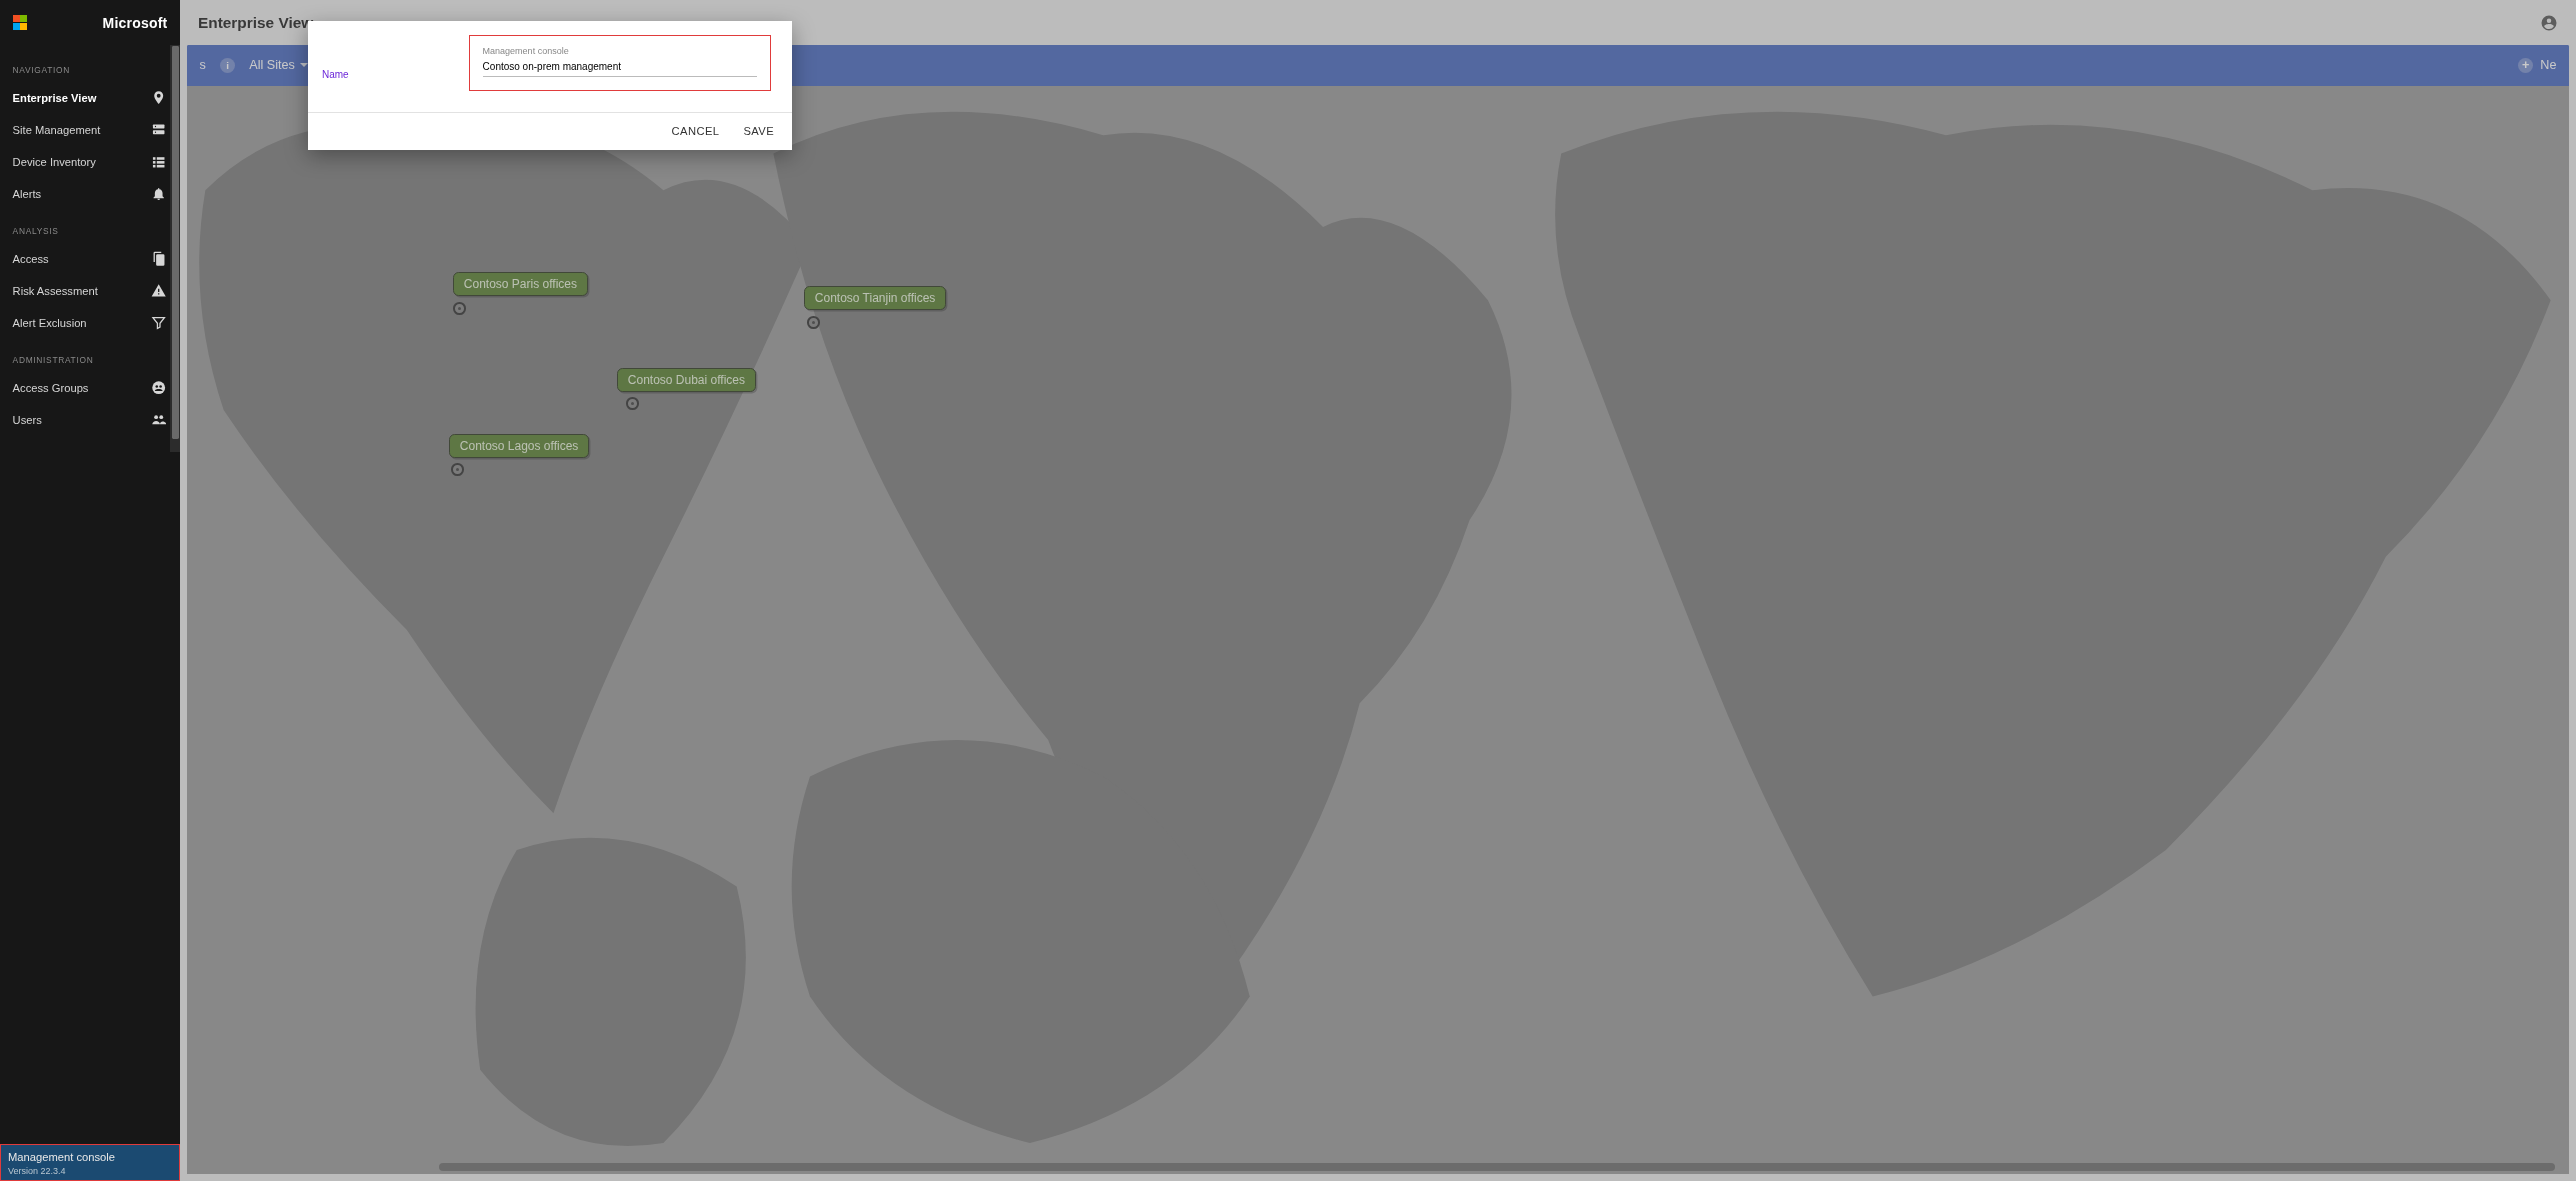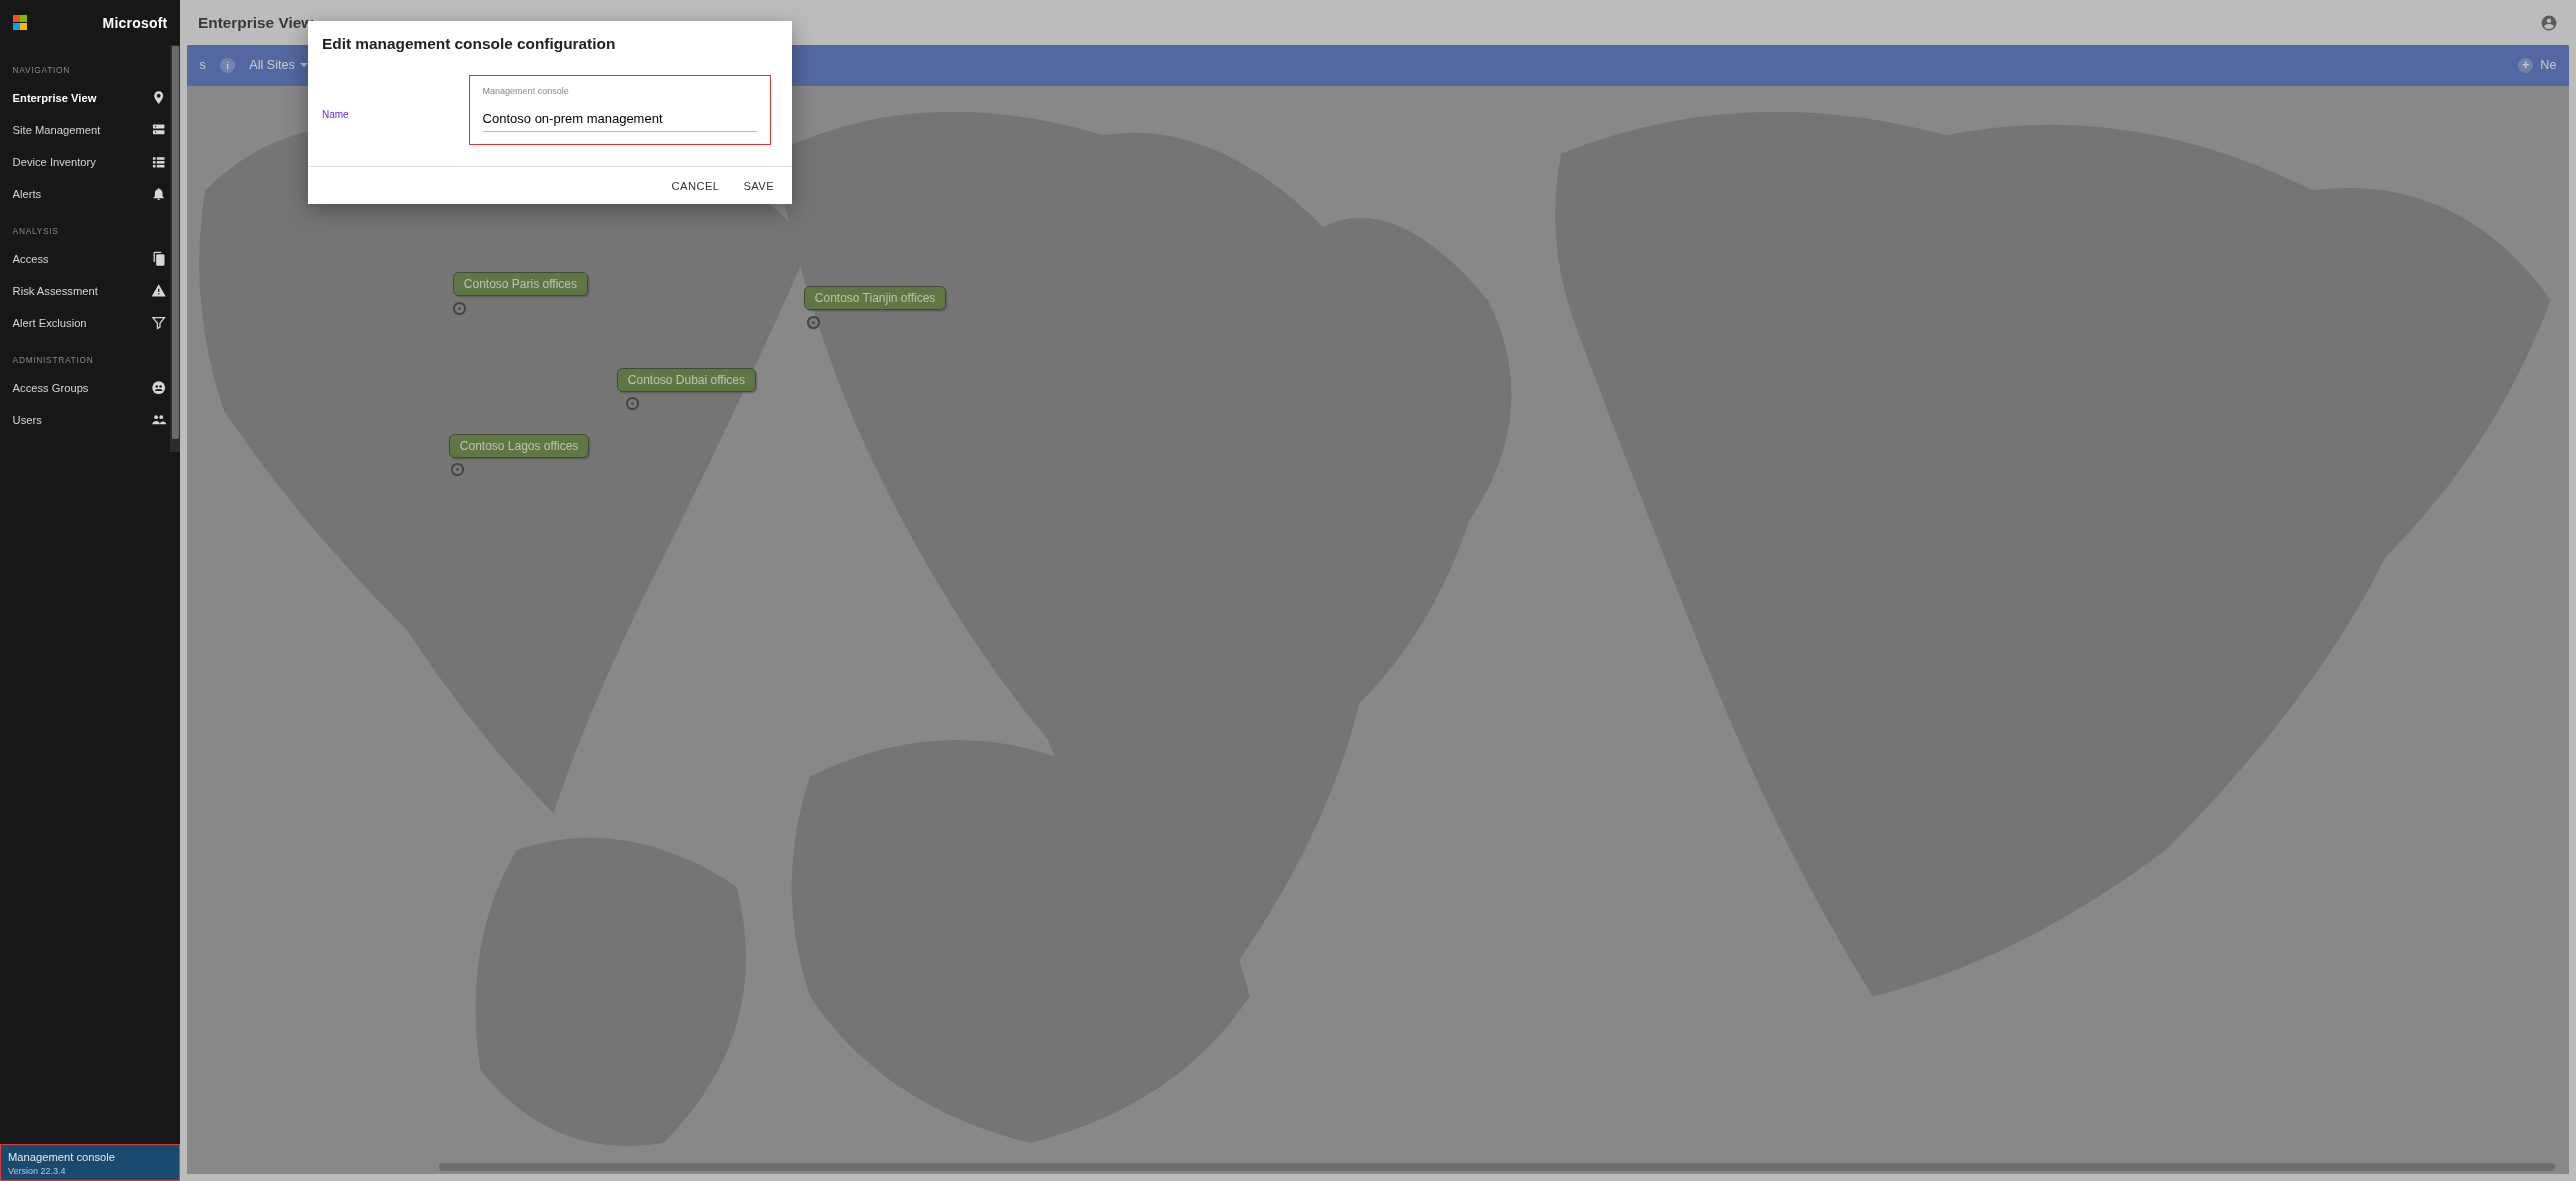--- a/index.html
+++ b/index.html
@@ -114,21 +114,21 @@
     background:#fff; box-shadow:0 5.6px 21px rgba(0,0,0,.35);
     display:flex; flex-direction:column;
   }
   .modal-header { padding:14px 14px 8.4px 14px; font-size:15.4px; font-weight:600; color:#222;}
   .modal-body { display:flex; gap:21px; padding:14px 21px 21px 14px; align-items:flex-start;}
   .modal-body .field-label { font-size:10px; font-weight:400; color:#6d28d9; padding-top:34px; width:126px;}
   .input-box {
     flex:1; border:0.7px solid #e03b3b; padding:9.8px 12.6px 12.6px 12.6px;
   }
   .input-floating { font-size:9px; color:#888; }
-  .input-line { border:none; border-bottom:0.7px solid #bbb; width:100%; font-size:13px; padding:4.2px 0 4.2px 0; outline:none; margin-top:11px;}
+  .input-line { border:none; border-bottom:0.7px solid #bbb; width:100%; font-size:10px; padding:4.2px 0 4.2px 0; outline:none; margin-top:1px;}
   .modal-footer { border-top:0.7px solid #e2e2e2; padding:12.6px 18px; display:flex; justify-content:flex-end; gap:24px;}
   .modal-btn { font-size:11.2px; font-weight:400; letter-spacing:0.4px; color:#333; background:none; border:none; cursor:pointer;}
 </style>
 </head>
 <body>
 
 <div class="app">
 
   <aside class="sidebar">
     <div class="sidebar-brand">
@@ -281,21 +281,20 @@
       <div class="map-label" style="top:348px;left:262px"><span>Contoso Lagos offices</span></div>
       <div class="map-pin" style="top:377px;left:264px"></div>
 
       <div class="map-hscroll"></div>
     </div>
 
     <div class="dim"></div>
   </main>
 
   <div class="modal">
-    <div class="modal-header">Edit management console configuration</div>
     <div class="modal-body">
       <div class="field-label">Name</div>
       <div class="input-box">
         <div class="input-floating">Management console</div>
         <input class="input-line" type="text" value="Contoso on-prem management" style="">
       </div>
     </div>
     <div class="modal-footer">
       <button class="modal-btn">CANCEL</button>
       <button class="modal-btn">SAVE</button>

